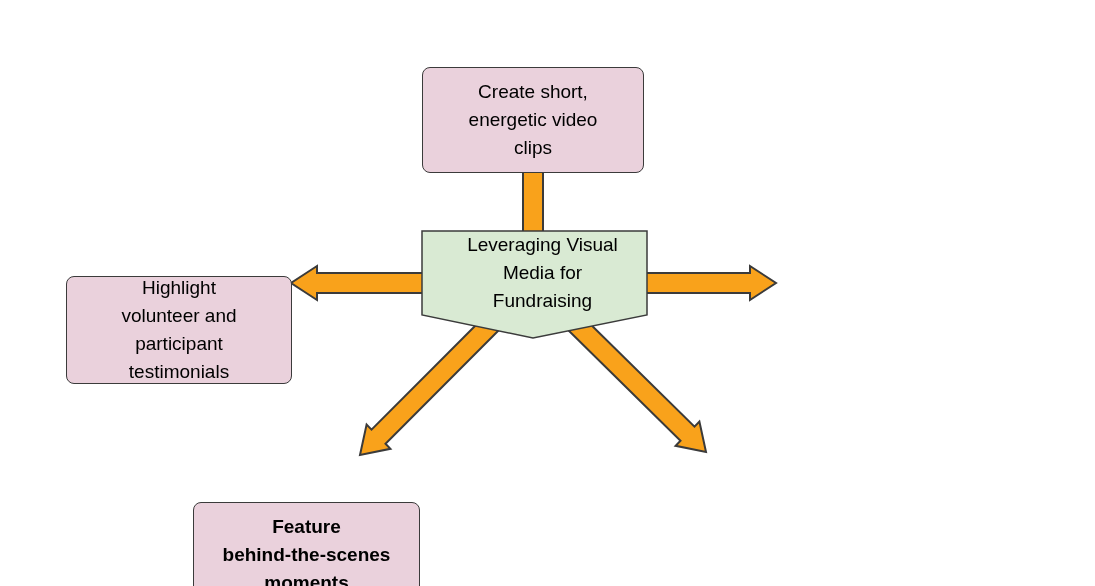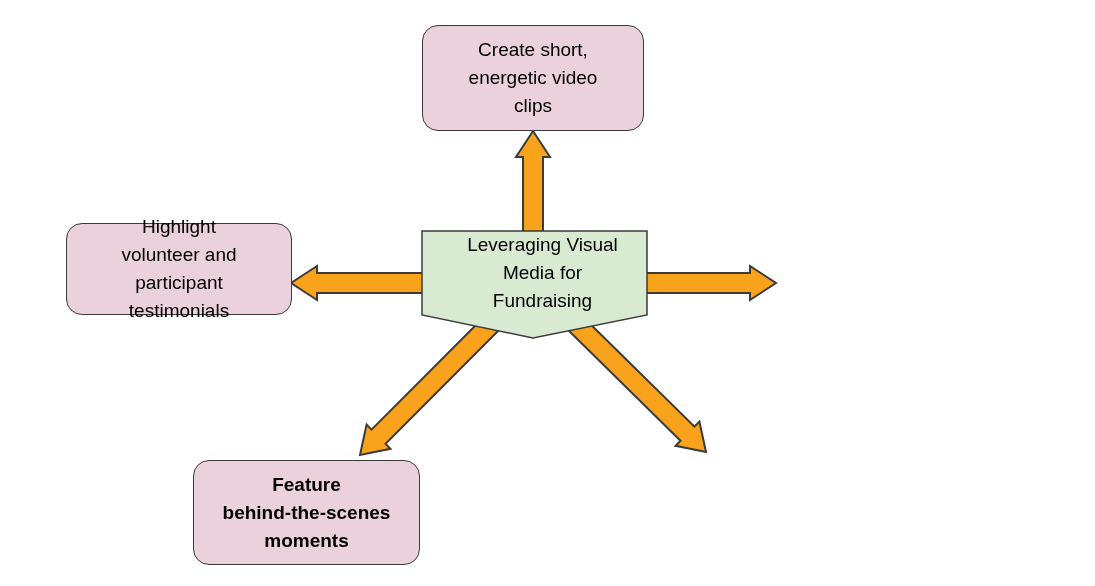--- a/index.html
+++ b/index.html
@@ -35,44 +35,45 @@
   }
   .banner {
     fill: var(--center-fill);
     stroke: var(--outline);
     stroke-width: 1.5;
   }
   .node {
     position: absolute;
     background: var(--node-fill);
     border: 1.5px solid var(--outline);
-    border-radius: 16px;
+    border-radius: 8px;
     display: flex;
     align-items: center;
     justify-content: center;
     text-align: center;
     font-size: 19px;
     line-height: 28px;
     white-space: pre-line;
+    margin-top: 42px;
   }
   .center-label {
     position: absolute;
     display: flex;
     align-items: center;
     justify-content: center;
     text-align: center;
     font-size: 19px;
     line-height: 28px;
     white-space: pre-line;
     background: transparent;
     padding-left: 16px;
   }
   
   .node-top          { left: 422px; top: 25px;  width: 222px; height: 106px; }
-  .node-left         { left: 66px;  top: 223px; width: 226px; height: 92px; }
+  .node-left         { left: 66px;  top: 234px; width: 226px; height: 108px; }
   .node-right        { left: 775px; top: 231px; width: 230px; height: 107px; }
   .node-bottom-left  { left: 193px; top: 460px; width: 227px; height: 105px; font-weight: bold; }
   .node-bottom-right { left: 646px; top: 459px; width: 229px; height: 104px; }
   .center-pos        { left: 422px; top: 231px; width: 225px; height: 84px; }
 </style>
 </head>
 <body>
 
 <div class="canvas">
 

